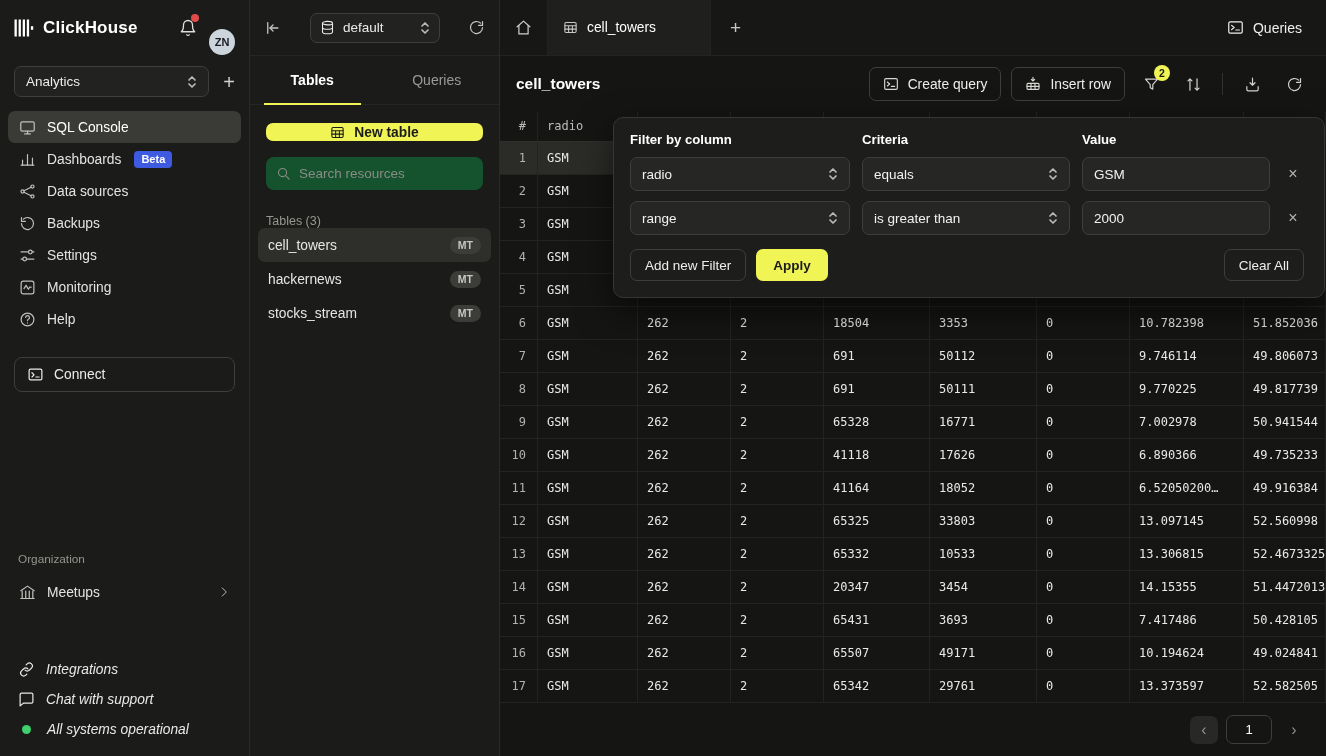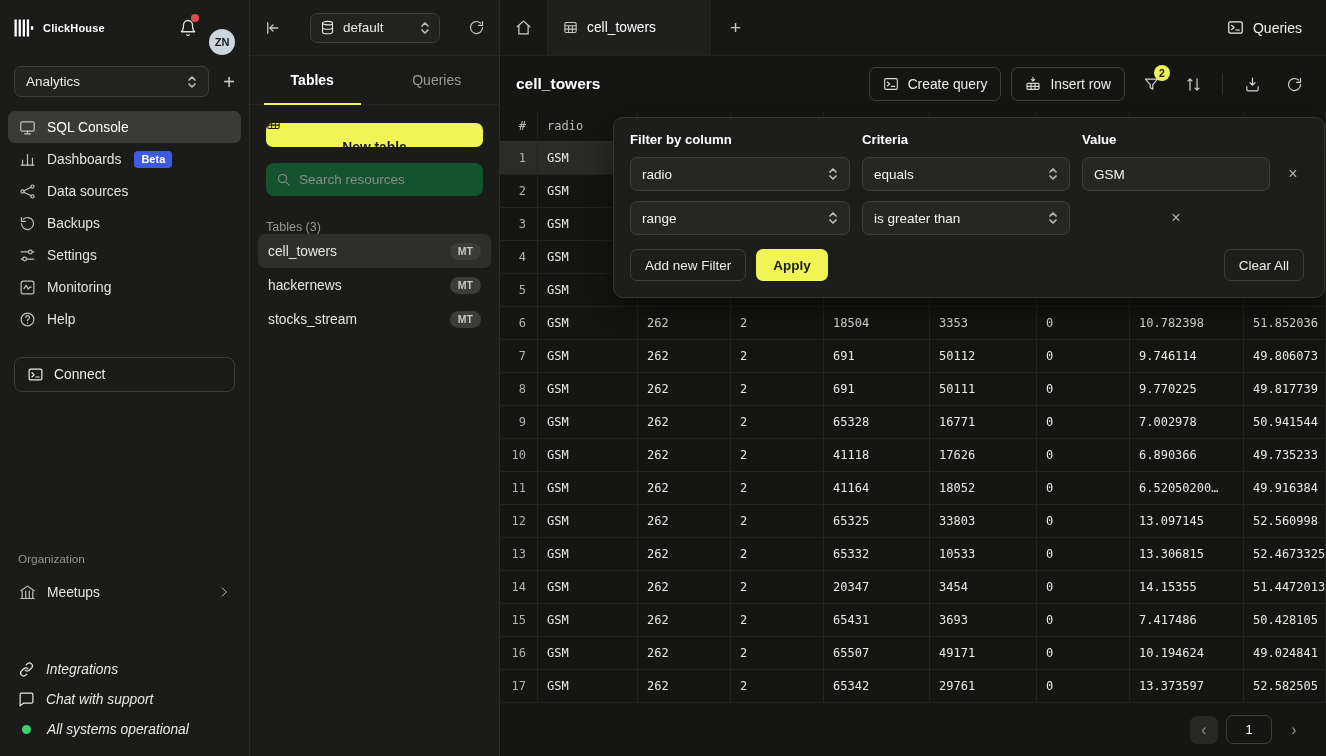--- a/index.html
+++ b/index.html
@@ -6,21 +6,21 @@
   html,body { background:#0c0c0b; }
   body { font-family:"Liberation Sans", sans-serif; }
   .app { position:relative; width:1326px; height:756px; background:#151513; overflow:hidden; --yellow:#f0f455; }
   svg { display:block; }
   .ic * { fill:none; stroke:currentColor; stroke-width:1.7; stroke-linecap:round; stroke-linejoin:round; }
   .ic.f * { fill:currentColor; stroke:none; }
 
   
   .sidebar { position:absolute; left:0; top:0; width:250px; height:756px; background:#1b1b19; border-right:1px solid #2a2a28; }
   .sb-top { display:flex; align-items:center; height:56px; padding:0 14px; gap:9px; }
-  .brand { font-size:11px; font-weight:700; color:#fff; letter-spacing:.2px; }
+  .brand { font-size:17px; font-weight:700; color:#fff; letter-spacing:.2px; }
   .bell { margin-left:auto; position:relative; color:#e0e0dd; width:24px; height:24px; display:flex; align-items:center; justify-content:center; }
   .dot { position:absolute; top:-2px; right:1px; width:8px; height:8px; background:#e14b4b; border-radius:50%; }
   .avatar { width:26px; height:26px; border-radius:50%; background:#ccd4dc; color:#1a1a22; font-size:11px; font-weight:700; display:flex; align-items:center; justify-content:center;margin-top:28px; }
   .ws-row { display:flex; align-items:center; gap:14px; padding:10px 14px 0; }
   .ws-select { flex:1; height:31px; border:1px solid #3e3e3a; border-radius:7px; background:#222220; display:flex; align-items:center; justify-content:space-between; padding:0 11px; color:#ececea; font-size:13.5px; }
   .plain-plus { color:#cfcfcc; font-size:20px; line-height:1; background:none; border:none; font-family:inherit; }
   .nav { padding:14px 8px 0; }
   .nav-item { height:32px; border-radius:7px; display:flex; align-items:center; gap:11px; padding:0 10px; color:#e3e3e1; font-size:13.8px; }
   .nav-item .nicon { width:18px; display:flex; justify-content:center; color:#c0c0bd; }
   .nav-item.active { background:#3a3a36; color:#fff; }
@@ -36,21 +36,21 @@
   
   .explorer { position:absolute; left:250px; top:0; width:250px; height:756px; background:#1b1b19; border-right:1px solid #2a2a28; }
   .ex-top { height:56px; border-bottom:1px solid #262624; display:flex; align-items:center; padding:0 14px; justify-content:space-between; }
   .db-select { width:130px; height:30px; border:1px solid #3e3e3a; border-radius:7px; background:#222220; display:flex; align-items:center; gap:8px; padding:0 9px; color:#ececea; font-size:13.5px; }
   .db-select .nm { flex:1; }
   .icon-ghost { color:#c7c7c4; background:none; border:none; display:flex; }
   .ex-tabs { height:49px; display:flex; border-bottom:1px solid #262624; }
   .ex-tab { flex:1; display:flex; align-items:center; justify-content:center; color:#9a9a97; font-size:14px; position:relative; }
   .ex-tab.active { color:#fff; font-weight:600; }
   .ex-tab.active::after { content:""; position:absolute; left:14px; right:14px; bottom:-1px; height:2.5px; background:var(--yellow); }
-  .newtable { margin:18px 16px 0; width:calc(100% - 32px); height:24px; background:var(--yellow); border:none; border-radius:7px; display:flex; justify-content:center; gap:9px; color:#1c1c1a; font-size:13.8px; font-weight:600; font-family:inherit;flex-direction:column; }
+  .newtable { margin:18px 16px 0; width:calc(100% - 32px); height:18px; background:var(--yellow); border:none; border-radius:7px; display:flex; align-items:center; justify-content:center; gap:9px; color:#1c1c1a; font-size:13.8px; font-weight:600; font-family:inherit; }
   .searchbox { margin:16px 16px 0; height:33px; background:#14532d; border-radius:8px; display:flex; align-items:center; gap:8px; padding:0 10px; color:#8b8b88; }
   .searchbox input { background:none; border:none; outline:none; color:#e6e6e4; font-size:13.5px; flex:1; font-family:inherit; min-width:0; }
   .searchbox input::placeholder { color:#8b8b88; }
   .ex-section { margin:24px 16px 0; color:#969692; font-size:12.5px; }
   .tlist { padding:0 8px; }
   .titem { height:34px; border-radius:7px; display:flex; align-items:center; padding:0 10px; color:#e6e6e4; font-size:13.8px; }
   .titem.selected { background:#2e2e2b; }
   .badge-mt { margin-left:auto; background:#3c3c39; color:#c6c6c3; font-size:10.5px; font-weight:600; padding:2.5px 8px; border-radius:9px; }
 
   
@@ -676,20 +676,21 @@
         </div>
         <div class="fselect">
           <span>is greater than</span>
           <span class="selch">
               <svg class="ic" width="10" height="16" viewBox="0 0 10 16">
                 <path d="M2 6l3-3 3 3"></path>
                 <path d="M2 10l3 3 3-3"></path>
               </svg>
             </span>
         </div>
+        <input class="finput" value="2000" style="">
         <button class="fx">×</button>
 
         <div class="fbtns">
           <button class="btn-ghost">Add new Filter</button>
           <button class="btn-apply">Apply</button>
           <button class="btn-ghost btn-clear">Clear All</button>
         </div>
       </div>
     </div>
   </section>

